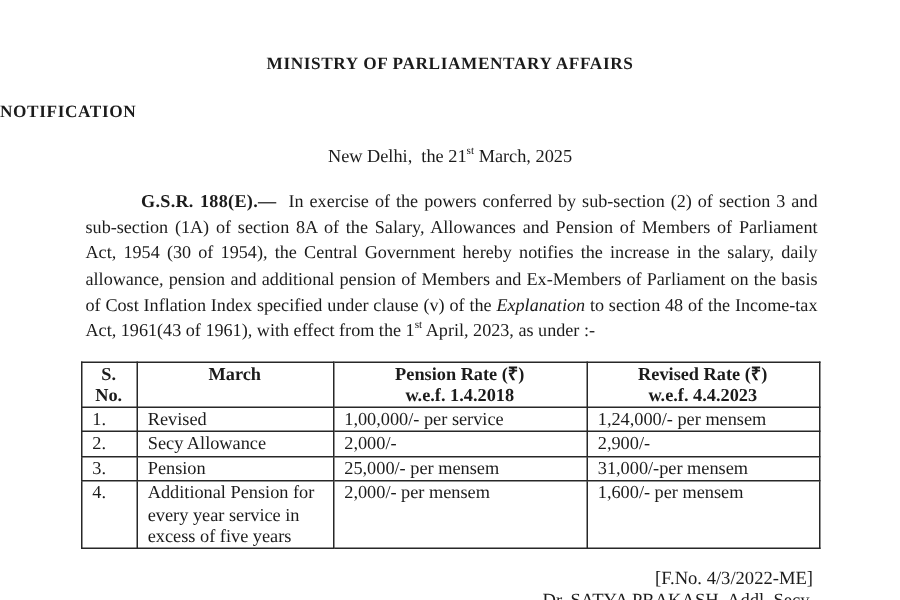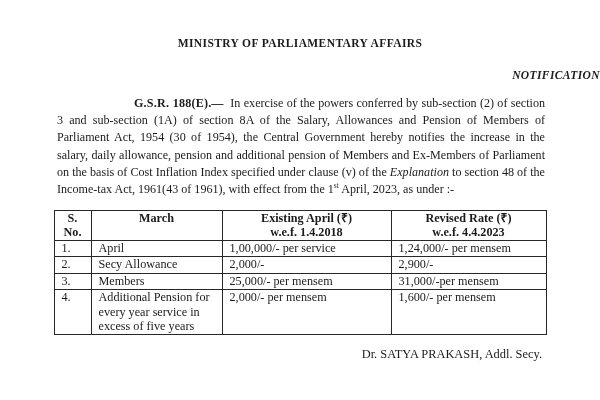--- a/index.html
+++ b/index.html
@@ -18,44 +18,43 @@
   }
   .title {
     padding-top: 37px;
     text-align: center;
     font-weight: bold;
     font-size: 11.5px;
     letter-spacing: 0.4px;
   }
   .subtitle {
     margin-top: 20px;
-    text-align: right;
+    text-align: left;
     font-weight: bold;
     font-size: 11.5px;
     letter-spacing: 0.4px;
-    font-style: italic;
   }
   .dateline {
     margin-top: 16px;
     text-align: center;
     font-size: 12.2px;
   }
   sup {
     font-size: 7.5px;
     vertical-align: super;
     line-height: 0;
   }
   .body-para {
     margin: 14px 55px 0 57px;
     text-align: justify;
     font-size: 12.1px;
     line-height: 17.2px;
     text-indent: 37px;
   }
-  .body-para b { letter-spacing: 0.2px; margin-left: 40px; }
+  .body-para b { letter-spacing: 0.2px; }
   table.rates {
     margin: 12px auto 0 auto;
     width: 492px;
     border-collapse: collapse;
     table-layout: fixed;
     font-size: 12.2px;
   }
   table.rates th, table.rates td {
     border: 1.5px solid #272727;
   }
@@ -86,72 +85,74 @@
 </style>
 </head>
 <body>
 
 <div class="page">
 
   <div class="title">MINISTRY OF PARLIAMENTARY AFFAIRS</div>
 
   <div class="subtitle">NOTIFICATION</div>
 
+  <div class="dateline"><span>New Delhi,&nbsp; the 21</span><sup>st</sup><span> March, 2025</span></div>
 
   <p class="body-para"><b>G.S.R. 188(E).—</b><span>&nbsp; In exercise of the powers conferred by sub-section (2) of section 3 and sub-section (1A) of section 8A of the Salary, Allowances and Pension of Members of Parliament Act, 1954 (30 of 1954), the Central Government hereby notifies the increase in the salary, daily allowance, pension and additional pension of Members and Ex-Members of Parliament on the basis of Cost Inflation Index specified under clause (v) of the </span><i>Explanation</i><span> to section 48 of the Income-tax Act, 1961(43 of 1961), with effect from the 1</span><sup>st</sup><span> April, 2023, as under :-</span></p>
 
   <table class="rates">
     <colgroup>
       <col class="col-sno">
         <col class="col-head">
         <col class="col-existing">
         <col class="col-revised">
     </colgroup>
     <thead>
       <tr>
         <th>
           <div>S.</div>
           <div>No.</div>
         </th>
         <th>March</th>
         <th>
-          <div>Existing April (₹)</div>
+          <div>Pension Rate (₹)</div>
           <div>w.e.f. 1.4.2018</div>
         </th>
         <th>
           <div>Revised Rate (₹)</div>
           <div>w.e.f. 4.4.2023</div>
         </th>
       </tr>
     </thead>
     <tbody>
       <tr>
         <td>1.</td>
-        <td>April</td>
+        <td>Revised</td>
         <td>1,00,000/- per service</td>
         <td class="revised">1,24,000/- per mensem</td>
       </tr>
       <tr>
         <td>2.</td>
         <td>Secy Allowance</td>
         <td>2,000/-</td>
         <td class="revised">2,900/-</td>
       </tr>
       <tr>
         <td>3.</td>
-        <td>Members</td>
+        <td>Pension</td>
         <td>25,000/- per mensem</td>
         <td class="revised">31,000/-per mensem</td>
       </tr>
       <tr>
         <td>4.</td>
         <td>Additional Pension for every year service in excess of five years</td>
         <td>2,000/- per mensem</td>
         <td class="revised">1,600/- per mensem</td>
       </tr>
     </tbody>
   </table>
 
   <div class="footer">
+    <div>[F.No. 4/3/2022-ME]</div>
     <div>Dr. SATYA PRAKASH, Addl. Secy.</div>
   </div>
 
 </div>
 
 </body></html>

